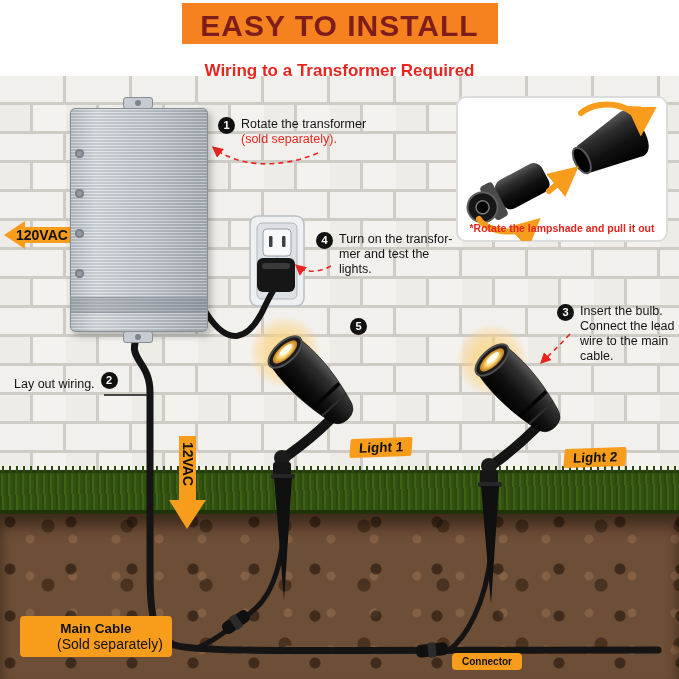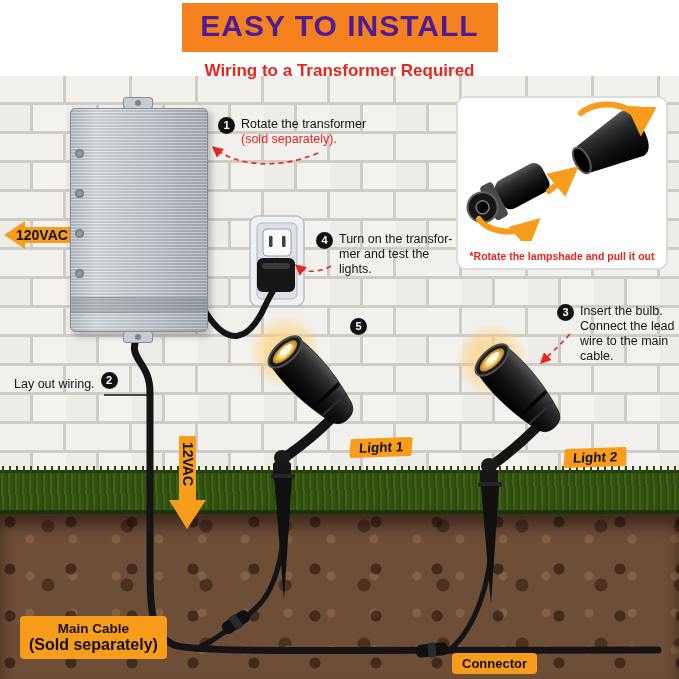--- a/index.html
+++ b/index.html
@@ -7,22 +7,22 @@
     --label-orange:#f89c1c;
     --accent-red:#e8251f;
     --glow-yellow:#ffd977;
   }
   *{margin:0;padding:0;box-sizing:border-box;}
   body{background:#fff;font-family:"Liberation Sans","DejaVu Sans",sans-serif;}
   #page{position:relative;width:679px;height:679px;background:#fff;overflow:hidden;}
 
   
   .banner{position:absolute;top:3px;left:50%;transform:translateX(-50%);
-    width:316px;height:49px;background:var(--banner-orange);
-    color:#4c1d95;font-size:30px;font-weight:bold;letter-spacing:1px;
+    width:316px;height:41px;background:var(--banner-orange);
+    color:#7f1d1d;font-size:30px;font-weight:bold;letter-spacing:1px;
     text-align:center;line-height:45px;z-index:6;}
   .subtitle{position:absolute;top:50px;left:0;right:0;text-align:center;
     color:var(--accent-red);font-size:17px;font-weight:bold;z-index:6;margin-top:11px;}
 
   
   .wall{position:absolute;left:0;top:76px;width:679px;height:394px;z-index:0;}
   .grass{position:absolute;left:0;top:470px;width:679px;height:44px;z-index:1;
     background:repeating-linear-gradient(88deg,#2c4a10 0 2px,#3f6316 2px 4px,#33520f 4px 7px);
     border-top:3px solid #243d0c;border-bottom:4px solid #1f330a;}
   .grass::before{content:"";position:absolute;left:0;right:0;top:-7px;height:8px;
@@ -65,25 +65,25 @@
     font-size:11px;font-weight:bold;text-align:center;line-height:17px;}
   .stext{max-width:132px;}
   .red{color:var(--accent-red);}
   .step2 .badge{position:relative;top:-5px;}
 
   
   .olabel{position:absolute;background:var(--label-orange);color:#111;font-weight:bold;z-index:5;}
   .light-label{padding:2px 9px;font-size:13.5px;border-radius:2px;transform:rotate(-2deg) skewX(-6deg);}
   .maincable-label{left:20px;top:616px;padding:5px 9px;border-radius:4px;text-align:center;}
   .maincable-label .l1{font-size:13.5px;}
-  .maincable-label .l2{font-size:16px;font-weight:bold;}
-  .connector-label{left:452px;top:653px;padding:3px 10px;font-size:13px;border-radius:4px;}
-
-  
-  .inset{position:absolute;left:456px;top:96px;width:212px;height:174px;background:#fff;
+  .maincable-label .l2{font-size:14px;font-weight:normal;margin-left:28px;}
+  .connector-label{left:452px;top:653px;padding:3px 10px;font-size:10px;border-radius:4px;}
+
+  
+  .inset{position:absolute;left:456px;top:96px;width:212px;height:146px;background:#fff;
     border:2px solid #dcdcdc;border-radius:10px;z-index:5;padding:3px;}
   .inset-caption{position:absolute;left:0;right:0;bottom:6px;text-align:center;
     color:var(--accent-red);font-size:10.5px;font-weight:bold;}
 </style>
 </head>
 <body>
 
 <div id="page">
 
   <div class="banner">

